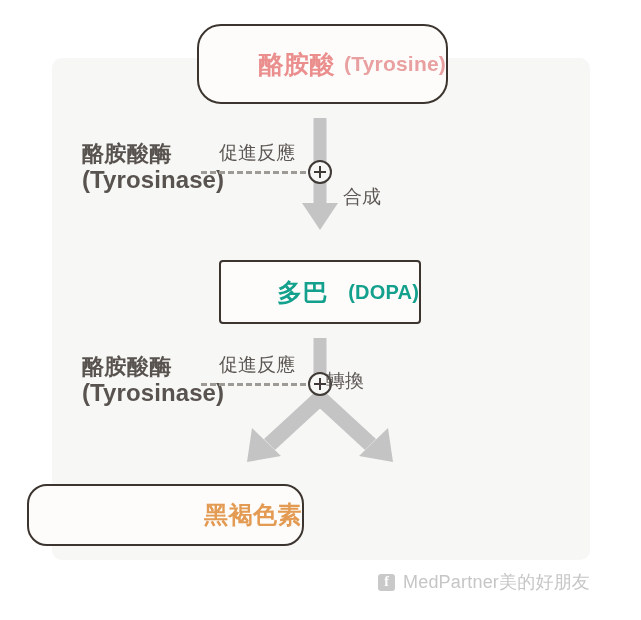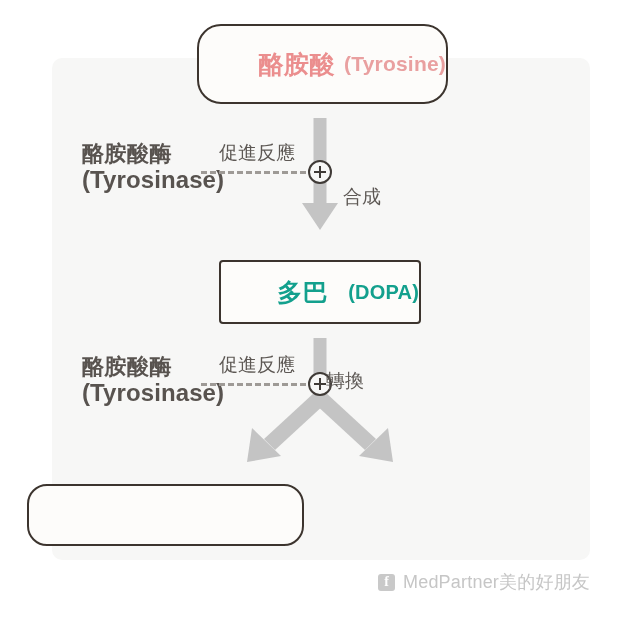--- a/index.html
+++ b/index.html
@@ -223,20 +223,21 @@
   <div class="enzyme" id="enzyme-2">
     <span class="e-cn">酪胺酸酶</span>
     <span class="e-en">(Tyrosinase)</span>
   </div>
   <div class="dashed" id="dashed-2"></div>
   <div class="plus-badge" id="plus-2"></div>
   <div class="react-label" id="promote-2">促進反應</div>
   <div class="react-label" id="effect-2">轉換</div>
 
   <div class="node" id="node-pheomelanin">
+    <span class="cn">黑褐色素</span>
   </div>
 
 
   <div id="watermark">
     <span class="fb">f</span>
     <span class="wm-text">MedPartner美的好朋友</span>
   </div>
 
 </div>
 

